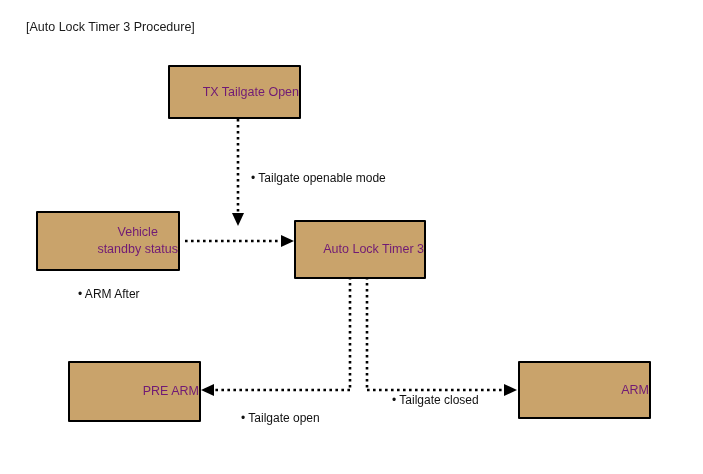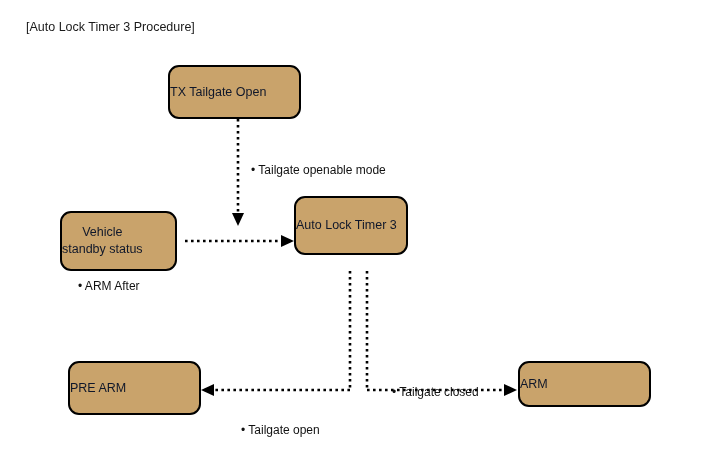--- a/index.html
+++ b/index.html
@@ -25,35 +25,36 @@
     top: 20px;
     font-size: 12.5px;
     color: #1a1a1a;
     white-space: nowrap;
   }
   .node {
     position: absolute;
     box-sizing: border-box;
     background: #c9a36b;
     border: 2px solid #000000;
-    border-radius: 11px;
+    border-radius: 1px;
     display: flex;
     align-items: center;
-    justify-content: flex-start;
+    justify-content: flex-end;
     text-align: center;
     font-size: 12.5px;
     line-height: 1.35;
-    color: #0f172a;
+    color: #701a75;
     white-space: pre-line;
   }
   .annot {
     position: absolute;
     font-size: 12px;
     color: #111111;
     white-space: nowrap;
+    margin-top: 8px;
   }
   svg.wires {
     position: absolute;
     left: 0;
     top: 0;
     width: 703px;
     height: 474px;
     pointer-events: none;
   }
   .dotline {
@@ -96,39 +97,39 @@
       <line class="dotline" x1="367" y1="271" x2="367" y2="391"></line>
       <line class="dotline" x1="367" y1="390" x2="506" y2="390"></line>
       <polygon class="head" points="517,390 504,384 504,396"></polygon>
     </g>
   </svg>
 
   <div class="node" style="left:168px; top:65px; width:133px; height:54px;">
     <span>TX Tailgate Open</span>
   </div>
 
-  <div class="node" style="left:60px; top:211px; width:117px; height:60px;">
+  <div class="node" style="left:36px; top:211px; width:144px; height:60px;">
     <span>Vehicle
 standby status</span>
   </div>
 
-  <div class="node" style="left:294px; top:196px; width:114px; height:59px;">
+  <div class="node" style="left:294px; top:220px; width:132px; height:59px;">
     <span>Auto Lock Timer 3</span>
   </div>
 
-  <div class="node" style="left:68px; top:361px; width:133px; height:54px;">
+  <div class="node" style="left:68px; top:361px; width:133px; height:61px;">
     <span>PRE ARM</span>
   </div>
 
-  <div class="node" style="left:518px; top:361px; width:133px; height:46px;">
+  <div class="node" style="left:518px; top:361px; width:133px; height:58px;">
     <span>ARM</span>
   </div>
 
   <div class="annot" style="left:251px; top:163px;">• Tailgate openable mode</div>
 
   <div class="annot" style="left:78px; top:279px;">• ARM After</div>
 
-  <div class="annot" style="left:241px; top:423px;">• Tailgate open</div>
+  <div class="annot" style="left:241px; top:403px;">• Tailgate open</div>
 
   <div class="annot" style="left:392px; top:385px;">• Tailgate closed</div>
 
 
 </div>
 
 </body></html>

